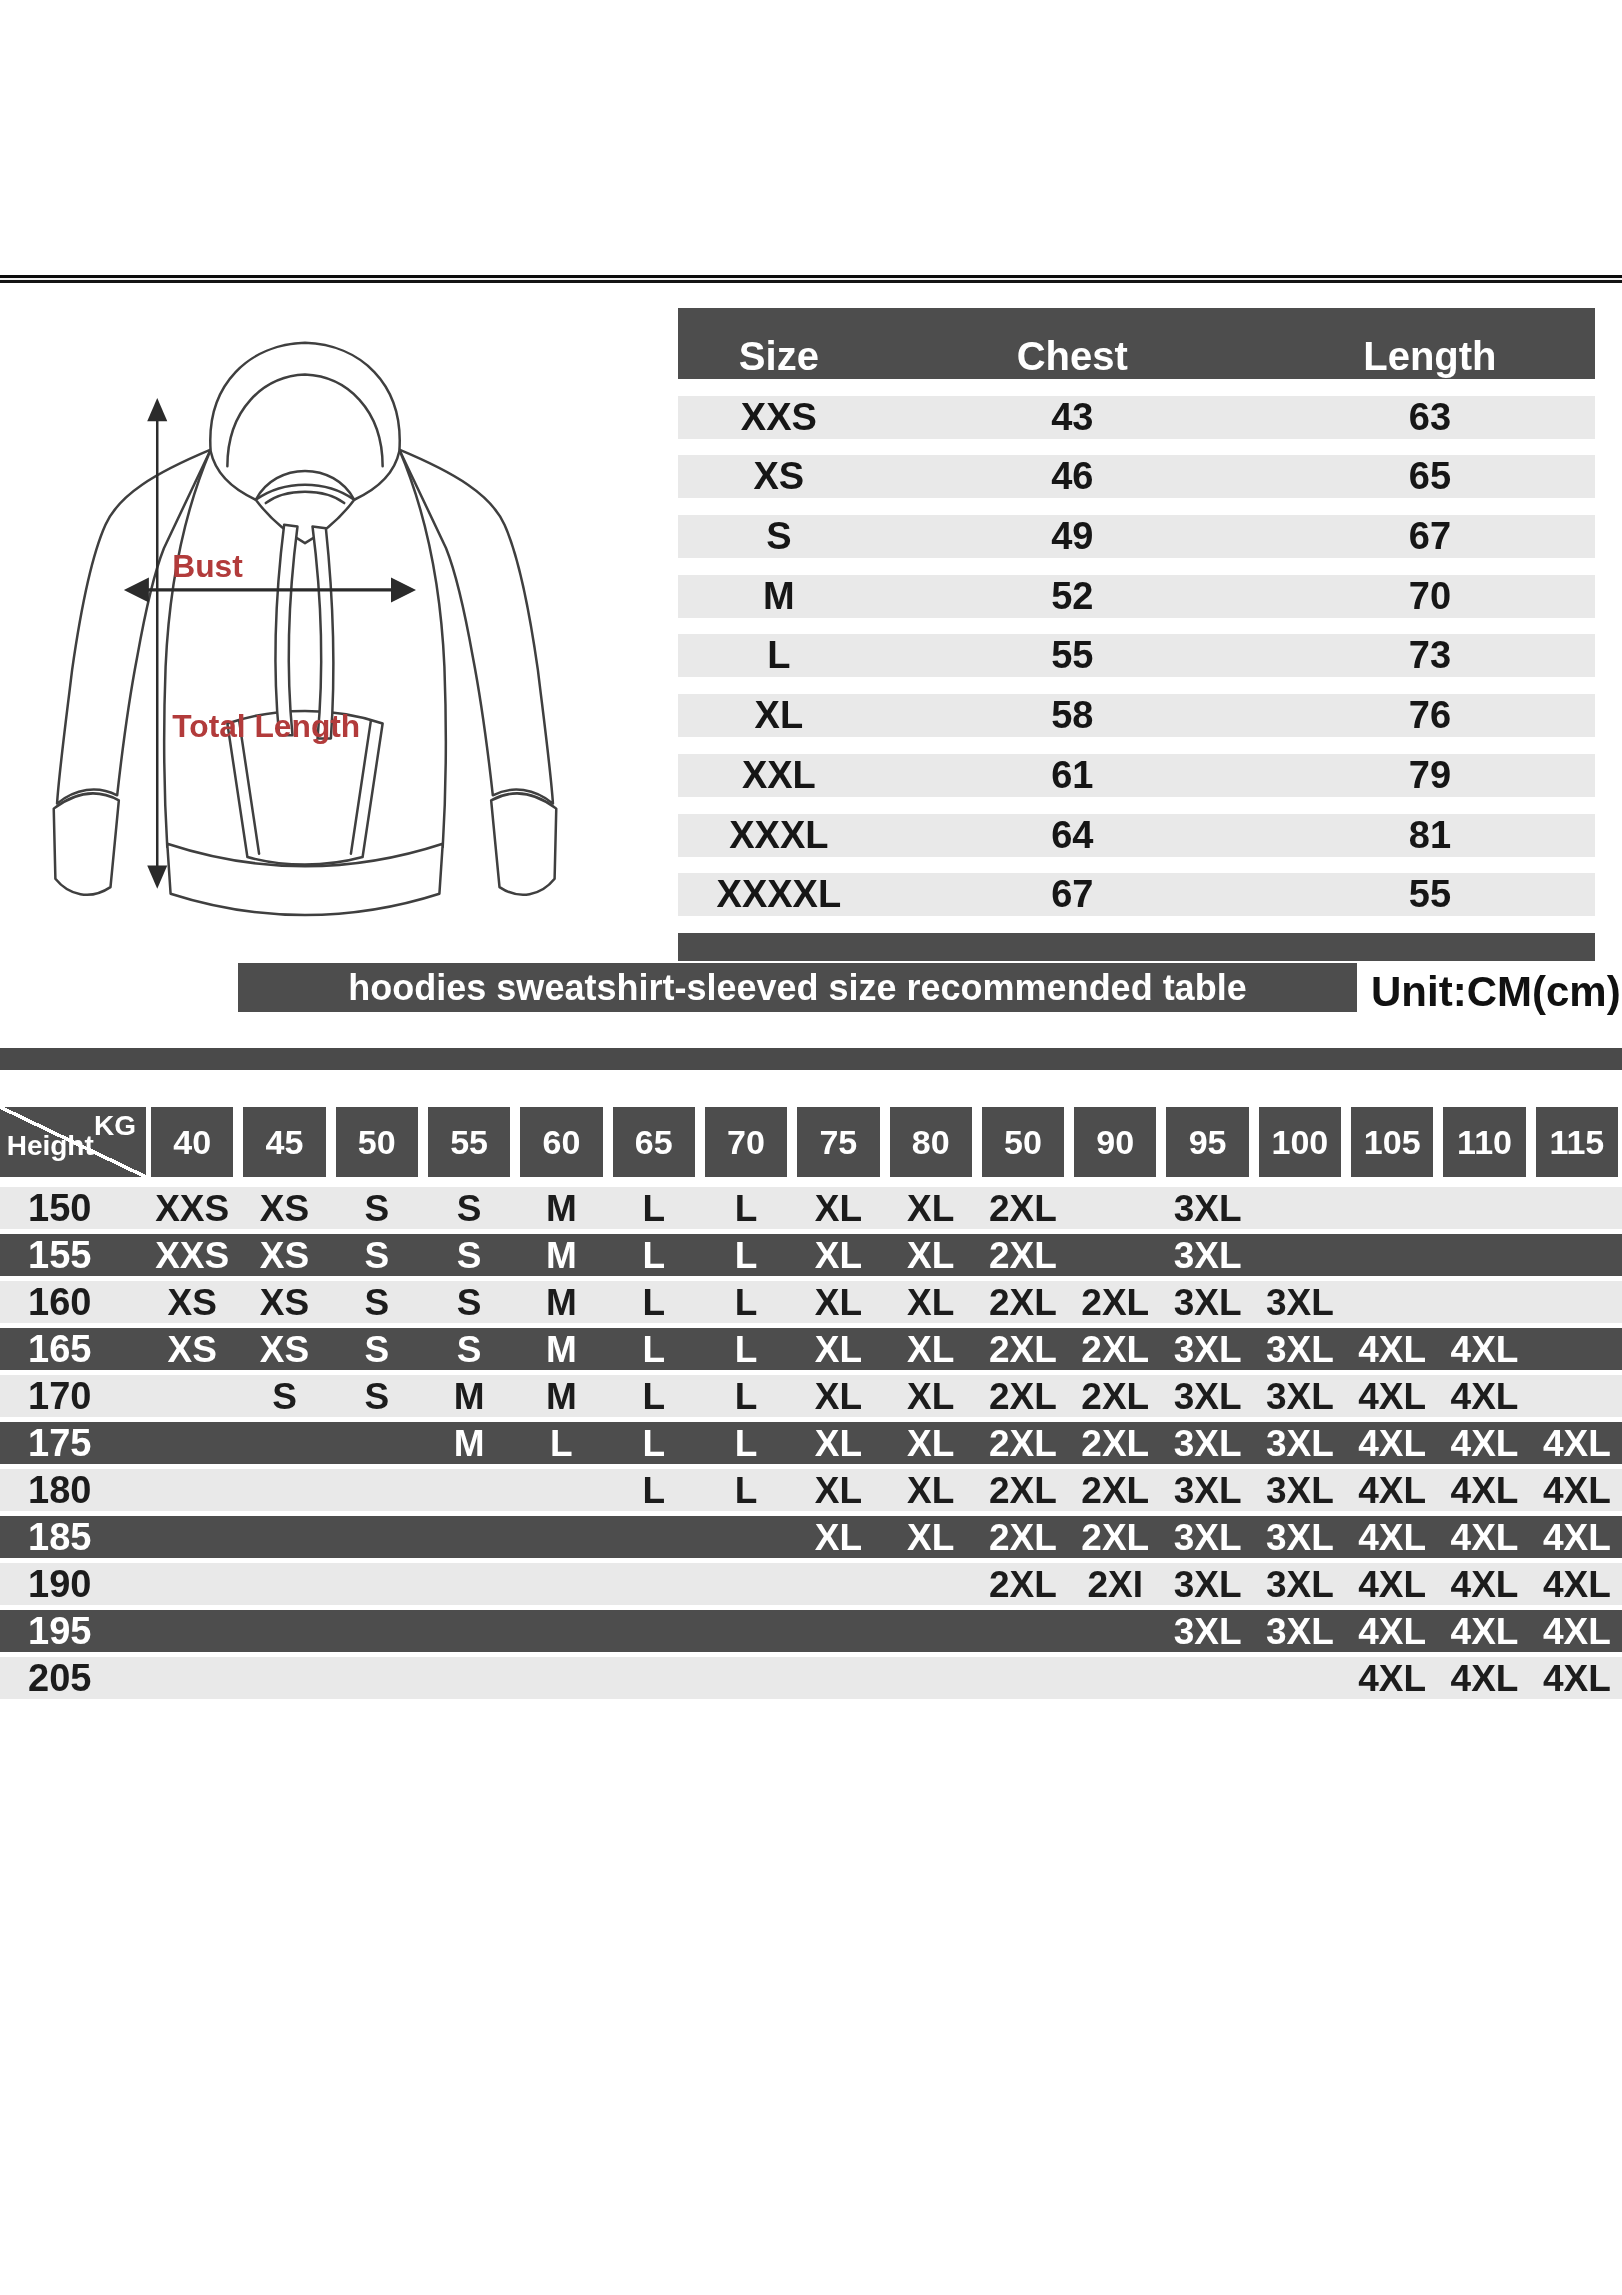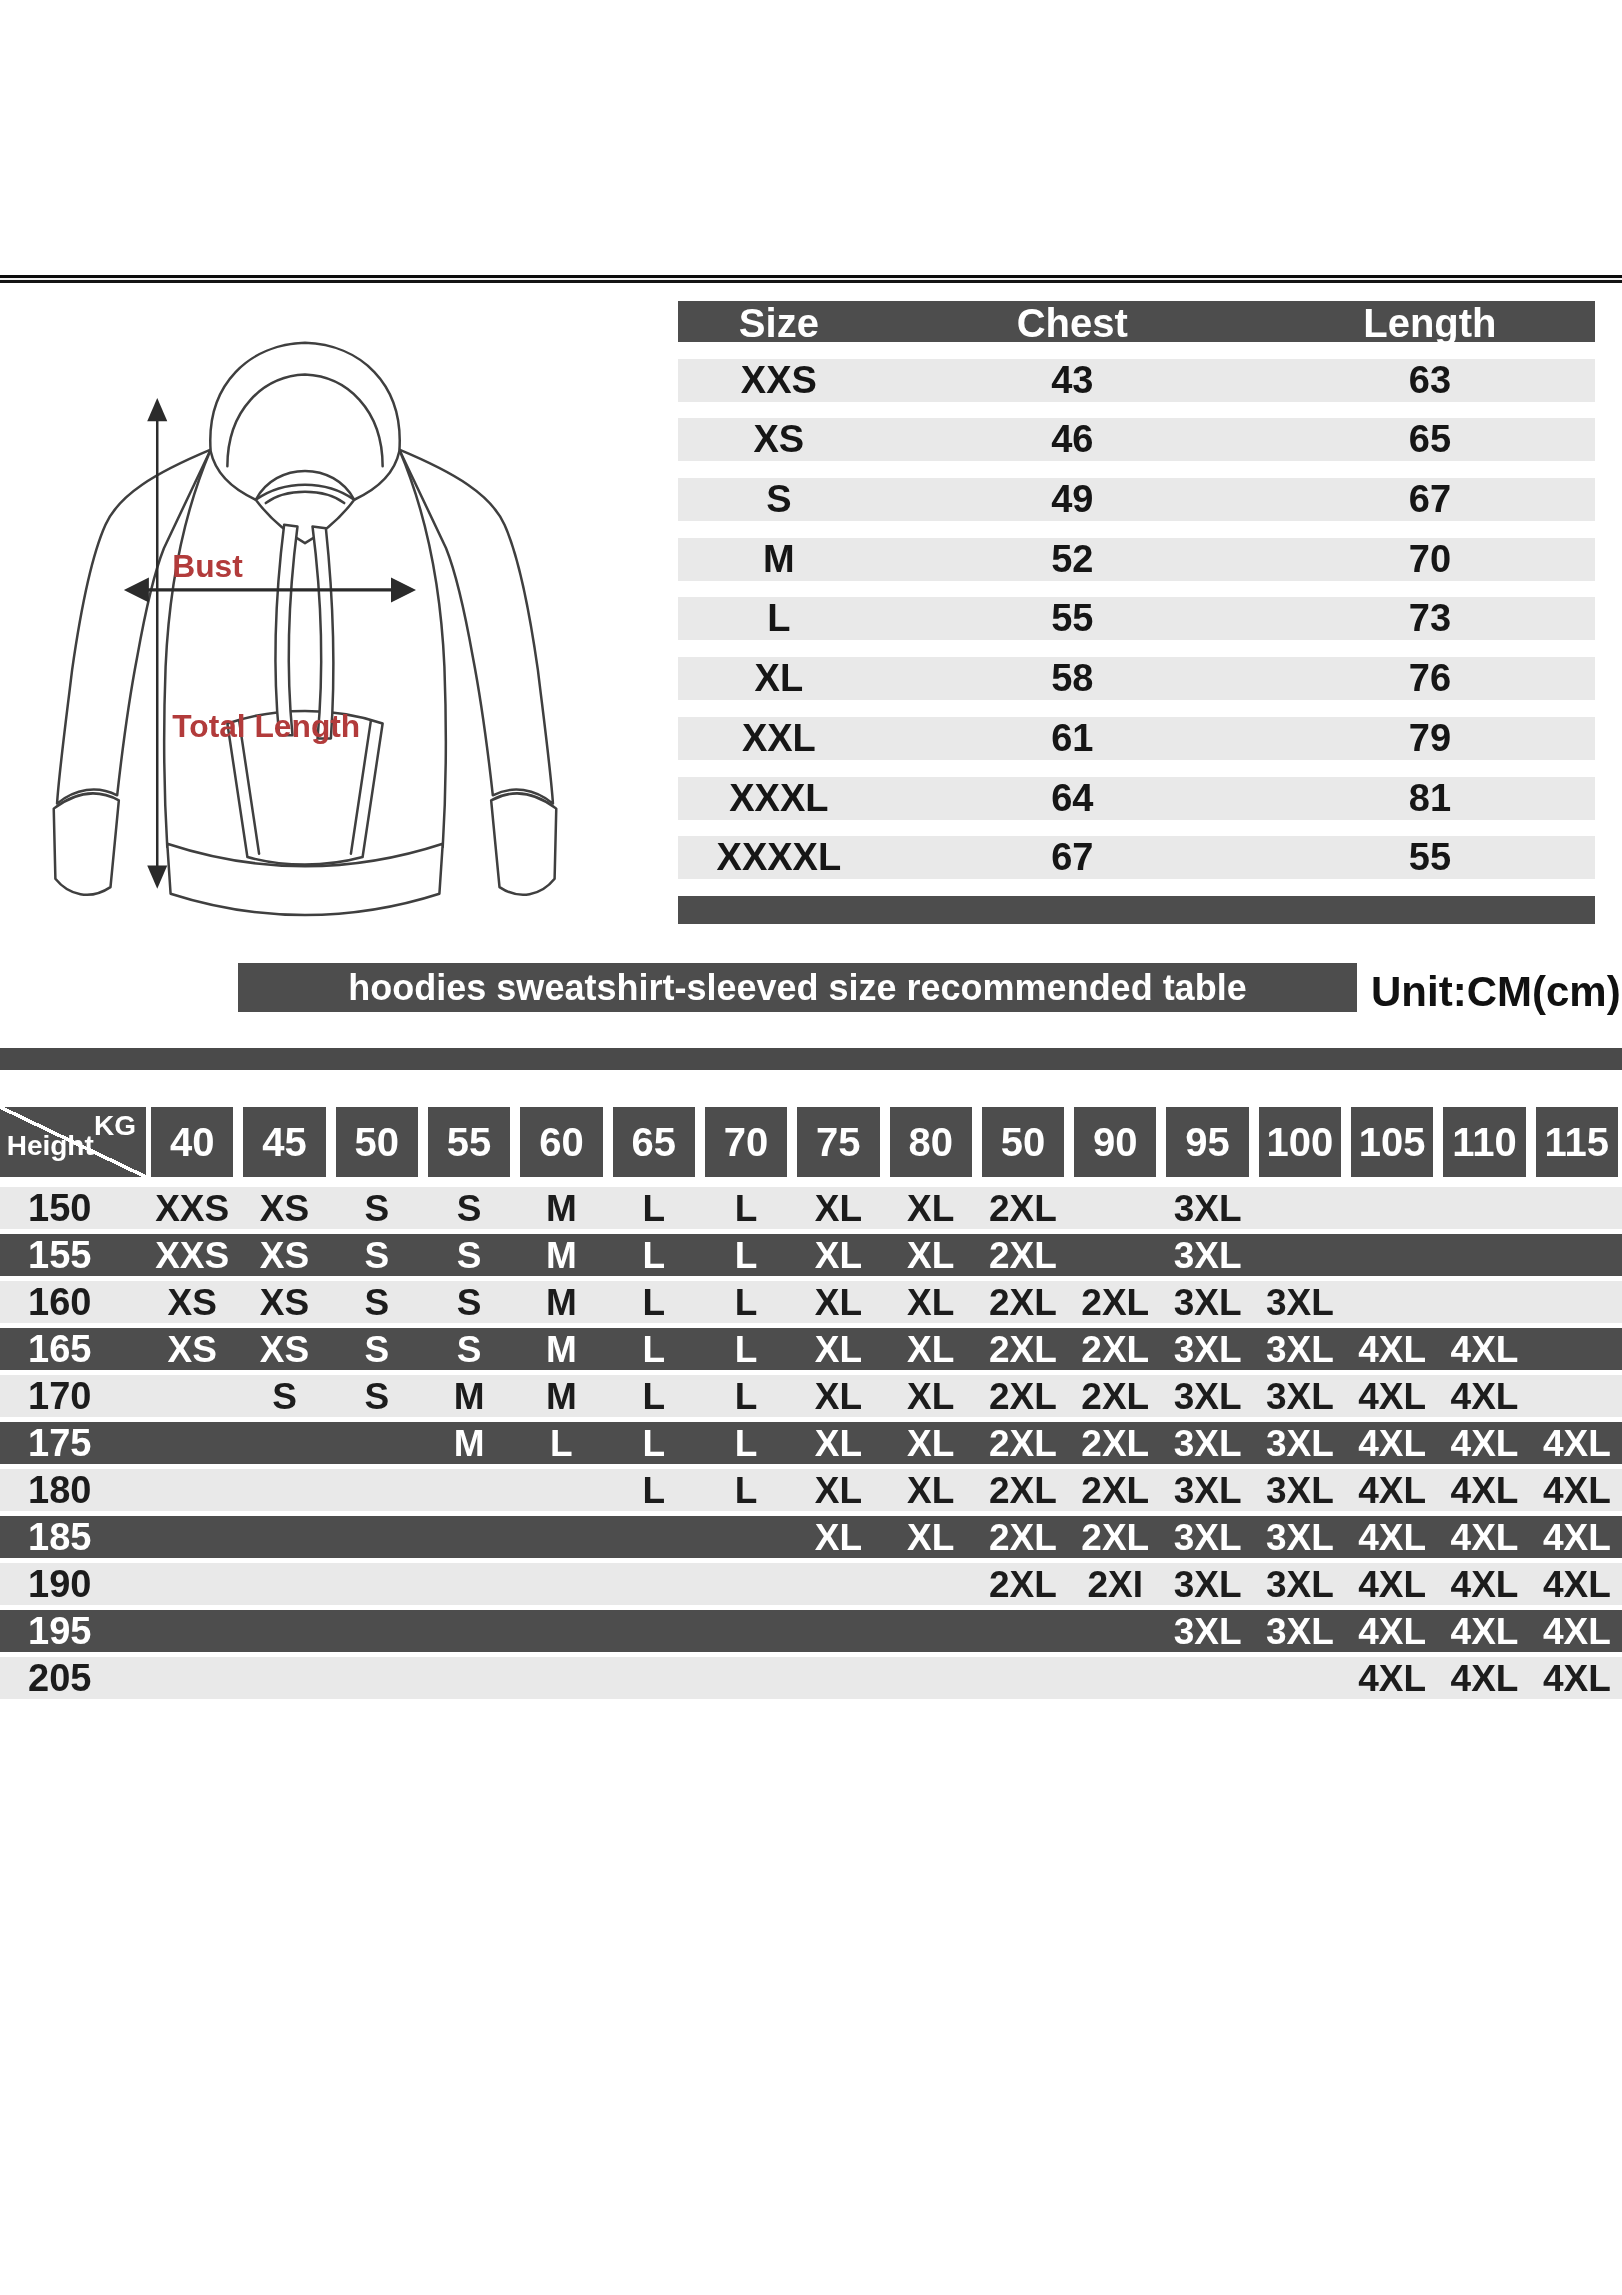--- a/index.html
+++ b/index.html
@@ -15,22 +15,22 @@
   
   .rule-top{position:absolute;left:0;top:275px;width:100%;height:8.3px;
     background:linear-gradient(#0b0b0b 0 3.3px,#f0f0f0 3.3px 5px,#141414 5px 8.3px);}
   .rule-mid{position:absolute;left:0;top:1048px;width:100%;height:22px;background:#4a4a4a;}
 
   
   .hoodie{position:absolute;left:16.7px;top:316px;width:576px;height:643px;}
 
   
   .size-table{position:absolute;left:678px;top:301px;width:917px;}
-  .st-header{display:flex;align-items:flex-start;height:41px;background:var(--dark);
-    color:#ffffff;font-size:40px;font-weight:bold;}
+  .st-header{display:flex;align-items:flex-end;height:71px;background:var(--dark);
+    color:#ffffff;font-size:40px;font-weight:bold;margin-top:7px;}
   .st-row{display:flex;align-items:center;height:43px;margin-top:16.7px;background:var(--light);
     color:#161616;font-size:38px;font-weight:bold;}
   .st-c0{width:22%;text-align:center;}
   .st-c1{width:42%;text-align:center;}
   .st-c2{width:36%;text-align:center;}
   .st-bottom{height:28px;margin-top:16.7px;background:var(--dark);}
 
   
   .banner{position:absolute;left:238px;top:963px;width:1119px;height:49px;background:var(--dark);
     display:flex;align-items:center;justify-content:center;color:#ffffff;
@@ -40,21 +40,21 @@
   
   .matrix{position:absolute;left:0;top:1107px;width:1623px;}
   .m-grid{display:grid;grid-template-columns:146px repeat(16,1fr);align-items:center;}
   .m-header{height:70px;}
   .m-corner{position:relative;height:70px;color:#ffffff;
     background:linear-gradient(to top right,var(--dark) 48.6%,#ffffff 48.6% 51.4%,var(--dark) 51.4%);}
   .m-corner .kg{position:absolute;top:3.3px;right:10px;font-size:28px;font-weight:bold;}
   .m-corner .ht{position:absolute;bottom:15px;left:6.7px;font-size:28px;font-weight:bold;}
   .m-hcell{height:70px;margin:0 5px;background:var(--dark);display:flex;
     align-items:center;justify-content:center;}
-  .m-hcell span{color:#ffffff;font-size:40px;font-weight:bold;}
+  .m-hcell span{color:#ffffff;font-size:34px;font-weight:bold;}
   .m-rows{margin-top:10px;}
   .m-row{height:42px;margin-bottom:5px;}
   .m-row.light{background:var(--light);color:var(--ink);}
   .m-row.dark{background:var(--dark);color:#ffffff;}
   .m-hlabel{padding-left:28px;font-size:38px;font-weight:bold;color:inherit;}
   .m-cell{text-align:center;font-size:37px;font-weight:bold;color:inherit;}
 </style>
 </head>
 <body>
 

